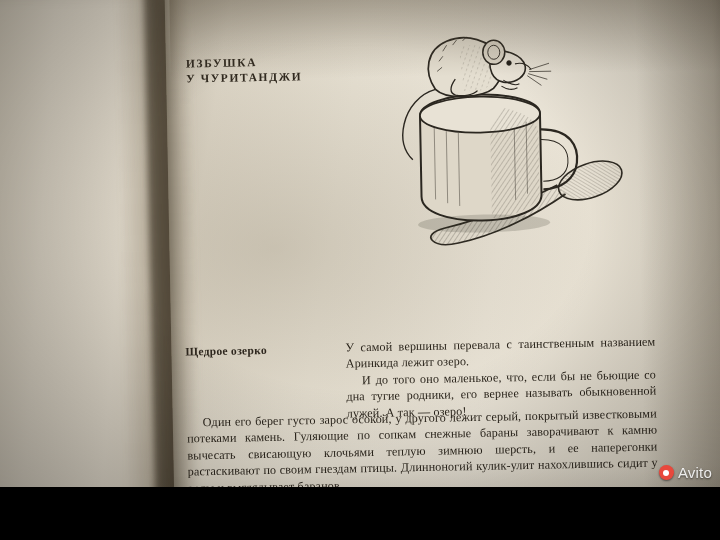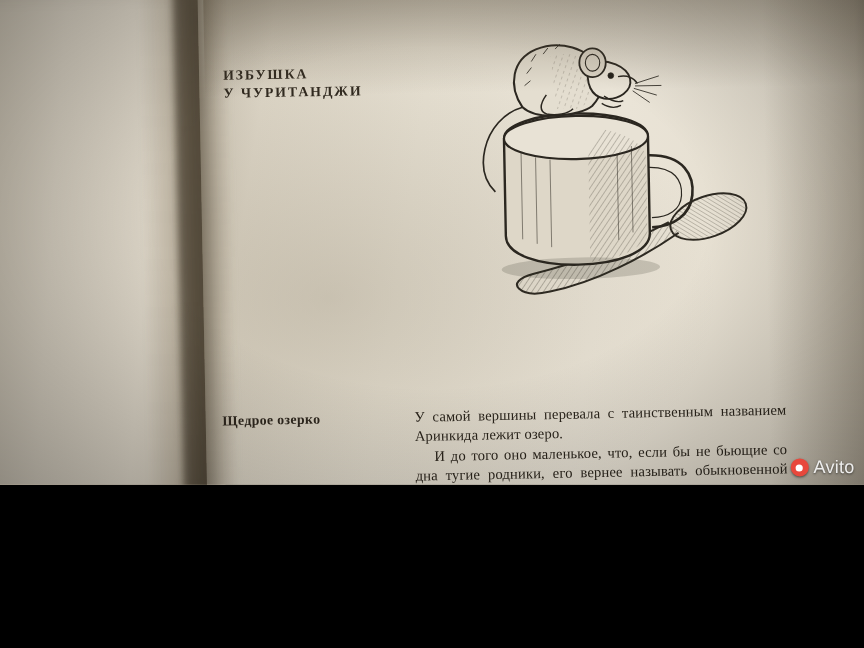--- a/index.html
+++ b/index.html
@@ -10,21 +10,21 @@
   body {
     width: 720px;
     height: 540px;
     overflow: hidden;
     font-family: "Liberation Serif", serif;
   }
 
   #photo {
     position: relative;
     width: 720px;
-    height: 404px;
+    height: 487px;
     overflow: hidden;
     background: #b9b2a4;
   }
 
   
   .table-surface {
     position: absolute;
     inset: 0;
     background:
       linear-gradient(100deg, #6b5a44 0%, #7d6a50 6%, #8d7a5e 11%, #6e5c45 15%, #4a3c2c 19%, #3a2e22 22%, #2b2118 26%, #241c14 100%);

